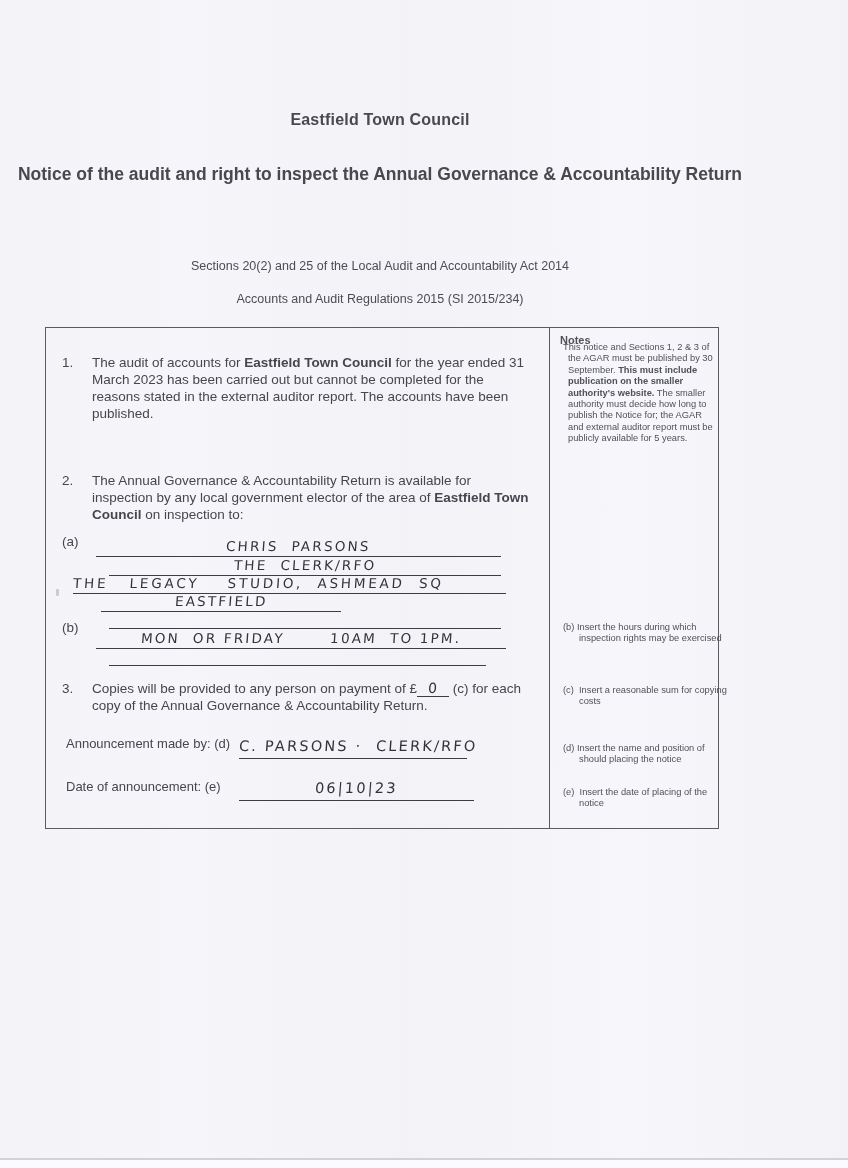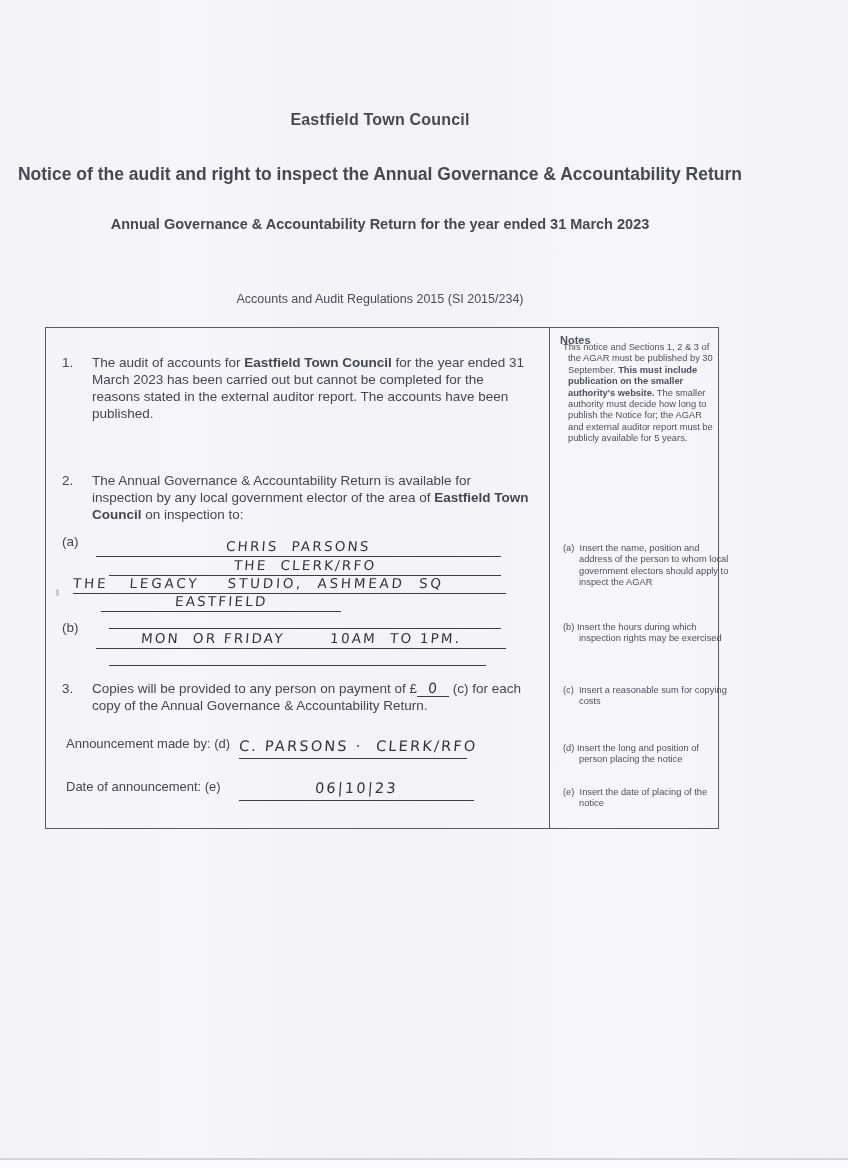--- a/index.html
+++ b/index.html
@@ -98,21 +98,21 @@
     background:#9a9aa2;opacity:.45;border-radius:1px;
   }
 </style>
 </head>
 <body>
 
 <div class="page">
 
   <div class="center-head doc-title">Eastfield Town Council</div>
   <div class="center-head notice-title">Notice of the audit and right to inspect the Annual Governance &amp; Accountability Return</div>
-  <div class="center-head agar-subtitle">Annual Governance &amp; Accountability Return for the year ended 31 March 2023</div>
+  <div class="center-head statute statute-1">Sections 20(2) and 25 of the Local Audit and Accountability Act 2014</div>
   <div class="center-head statute statute-2">Accounts and Audit Regulations 2015 (SI 2015/234)</div>
 
   <div class="form-box">
 
     <div class="num-item item1 body-text">
       <div class="num">1.</div>
       <div class="item-text"><span>The audit of accounts for </span><span class="bold">Eastfield Town Council</span><span> for the year ended 31 March 2023 has been carried out but cannot be completed for the reasons stated in the external auditor report. The accounts have been published.</span></div>
     </div>
 
     <div class="num-item item2 body-text">
@@ -139,24 +139,23 @@
     <div class="sign-label" style="top:408px;">Announcement made by: (d)</div>
     <div class="sign-line" style="left:193px;top:406px;width:228px;"><span class="hand">C. PARSONS ·  CLERK/RFO</span></div>
 
     <div class="sign-label" style="top:451px;">Date of announcement: (e)</div>
     <div class="sign-line" style="left:193px;top:448px;width:235px;"><span class="hand date-hand">06|10|23</span></div>
 
     <div class="notes-col">
       <div class="notes-header">Notes</div>
       <div class="note-main"><span>This notice and Sections 1, 2 &amp; 3 of the AGAR must be published by 30 September. </span><span class="bold">This must include publication on the smaller authority's website.</span><span> The smaller authority must decide how long to publish the Notice for; the AGAR and external auditor report must be publicly available for 5 years.</span></div>
 
-      <div class="note-item note-a"><span>(a)</span>&nbsp; <span>Insert the name, position and address of the person to whom local government electors should apply to inspect the AGAR</span></div>
       <div class="note-item note-b"><span>(b)</span>&nbsp;<span>Insert the hours during which inspection rights may be exercised</span></div>
       <div class="note-item note-c"><span>(c)</span>&nbsp; <span>Insert a reasonable sum for copying costs</span></div>
-      <div class="note-item note-d"><span>(d)</span>&nbsp;<span>Insert the long and position of person placing the notice</span></div>
+      <div class="note-item note-d"><span>(d)</span>&nbsp;<span>Insert the name and position of should placing the notice</span></div>
       <div class="note-item note-e"><span>(e)</span>&nbsp; <span>Insert the date of placing of the notice</span></div>
     </div>
   </div>
 
   <div class="scan-speck"></div>
   <div class="scan-bottom-line"></div>
   <div class="scan-bottom-strip"></div>
 </div>
 
 </body></html>

